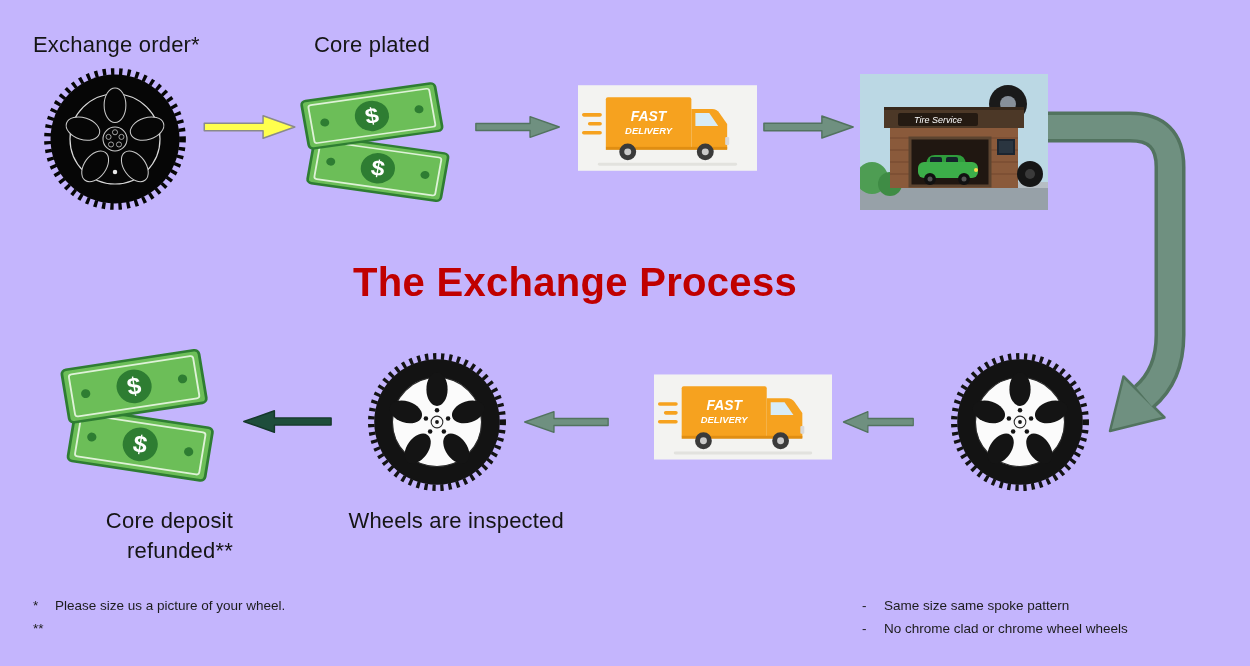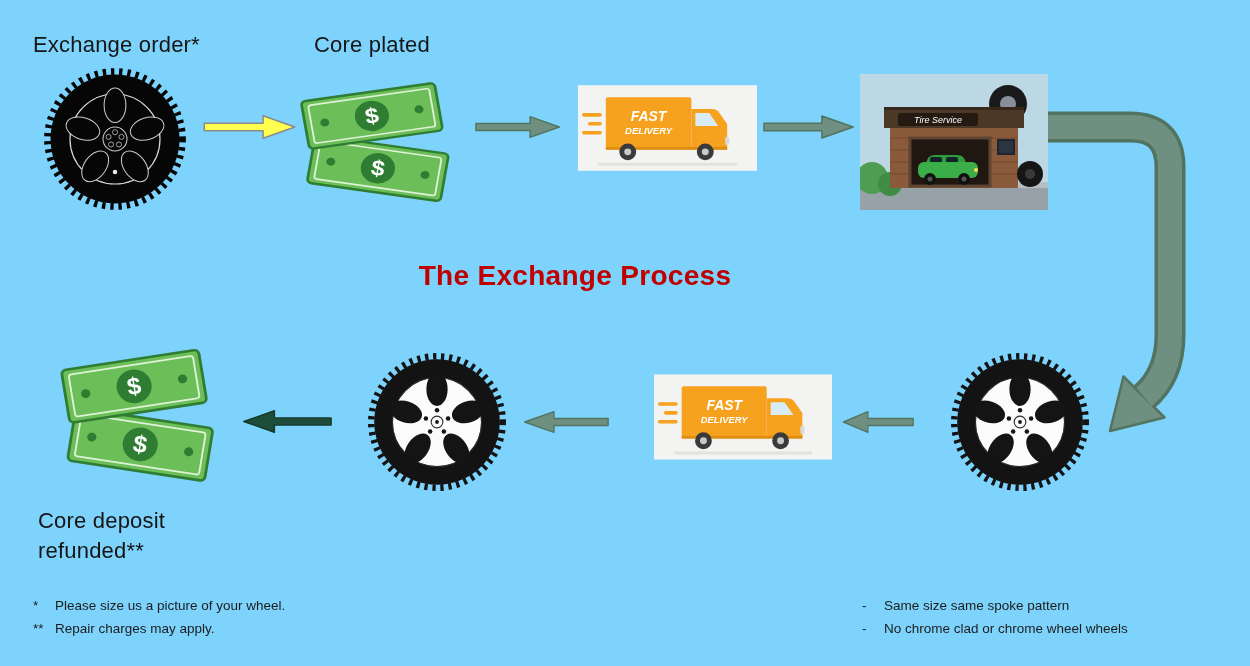--- a/index.html
+++ b/index.html
@@ -1,22 +1,22 @@
 <!DOCTYPE html>
 <html><head>
 <meta charset="utf-8">
 <style>
   * { margin:0; padding:0; box-sizing:border-box; }
   html,body { background:#ffffff; }
   body { font-family:"Liberation Sans", sans-serif; color:#111; }
-  .canvas { position:relative; width:1250px; height:666px; background:#7dd3fc; overflow:hidden; }
+  .canvas { position:relative; width:1250px; height:666px; background:#c4b5fd; overflow:hidden; }
   .abs { position:absolute; }
   .step-label { font-size:22px; font-weight:500; color:#151515; letter-spacing:.2px; white-space:nowrap; }
-  .step-label.center { text-align:left; white-space:normal; line-height:30px; }
-  .title { font-size:28px; font-weight:600; color:#C00000; text-align:center; letter-spacing:.3px; }
+  .step-label.center { text-align:right; white-space:normal; line-height:30px; }
+  .title { font-size:40px; font-weight:600; color:#C00000; text-align:center; letter-spacing:.3px; }
   .notes { font-size:13.5px; color:#1c1c1c; line-height:23px; }
   .note-line { display:flex; }
   .note-marker { flex:0 0 22px; width:22px; }
 </style>
 </head>
 <body>
 
 <div class="canvas">
 
   <div class="abs step-label" style="left:33px;top:32px">Exchange order*</div>
@@ -227,29 +227,29 @@
         <circle cx="115.2" cy="95.1" r="3.1"></circle>
         <circle cx="109.4" cy="112.9" r="3.1"></circle>
         <circle cx="90.6" cy="112.9" r="3.1"></circle>
         <circle cx="84.8" cy="95.1" r="3.1"></circle>
     </g>
     <circle cx="100" cy="100" r="8" fill="#fbfbfb" stroke="#2b2b2b" stroke-width="1.5"></circle>
     <circle cx="100" cy="100" r="2.6" fill="#141414"></circle>
   </svg>
 
   <div class="abs step-label center" style="left:38px;top:506px;width:195px">Core deposit refunded**</div>
+  <div class="abs step-label center" style="left:312px;top:506px;width:252px">Wheels are inspected</div>
 
   <div class="abs notes" style="left:33px;top:594px">
     <div class="note-line">
       <span class="note-marker">*</span>
       <span>Please size us a picture of your wheel.</span>
     </div>
     <div class="note-line">
       <span class="note-marker">**</span>
-      <span>Repair charges may apply.</span>
     </div>
   </div>
 
   <div class="abs notes" style="left:862px;top:594px">
     <div class="note-line">
       <span class="note-marker">-</span>
       <span>Same size same spoke pattern</span>
     </div>
     <div class="note-line">
       <span class="note-marker">-</span>

